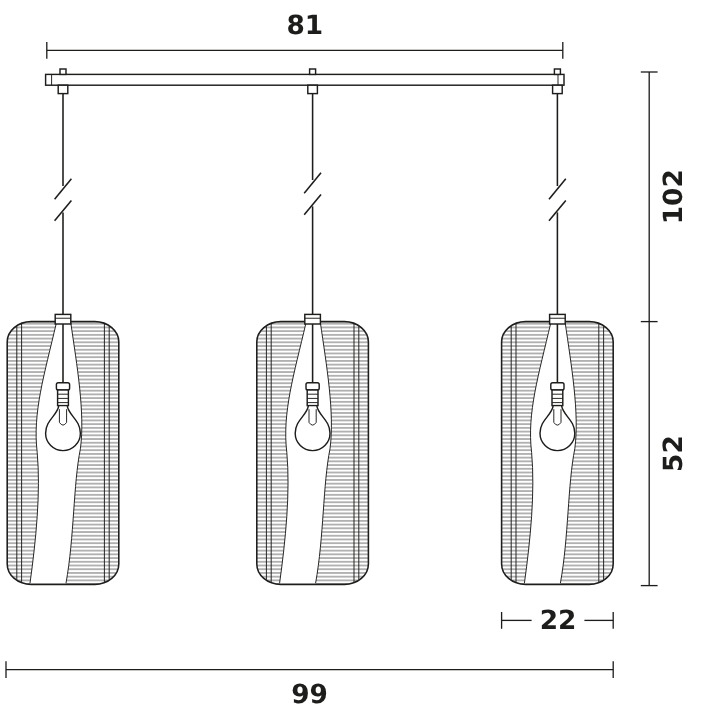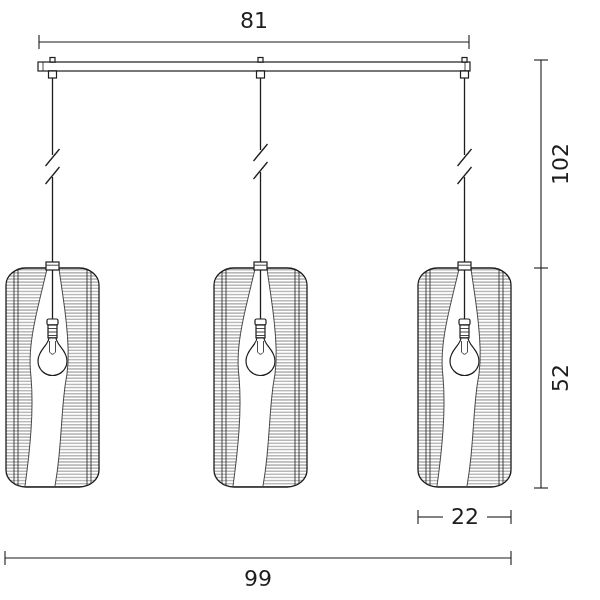--- a/index.html
+++ b/index.html
@@ -1,19 +1,20 @@
 <!DOCTYPE html>
 <html><head>
 <meta charset="utf-8">
 <style>
   html, body { margin: 0; padding: 0; background: #ffffff; }
   .stage {
     width: 600px; height: 600px; position: relative;
     background: #ffffff; overflow: hidden;
     font-family: "DejaVu Sans", sans-serif;
+    font-weight: bold;
   }
   svg { display: block; }
   .ln    { fill: none; stroke: #1d1d1b; stroke-width: 1.3; }
   .fillw { fill: #ffffff; stroke: #1d1d1b; stroke-width: 1.2; }
   .thin  { fill: none; stroke: #1d1d1b; stroke-width: 0.8; }
   .dim   { fill: none; stroke: #1d1d1b; stroke-width: 1.1; }
   .dimtext {
     font-family: "DejaVu Sans", sans-serif;
     font-size: 22px; fill: #1d1d1b;
   }

